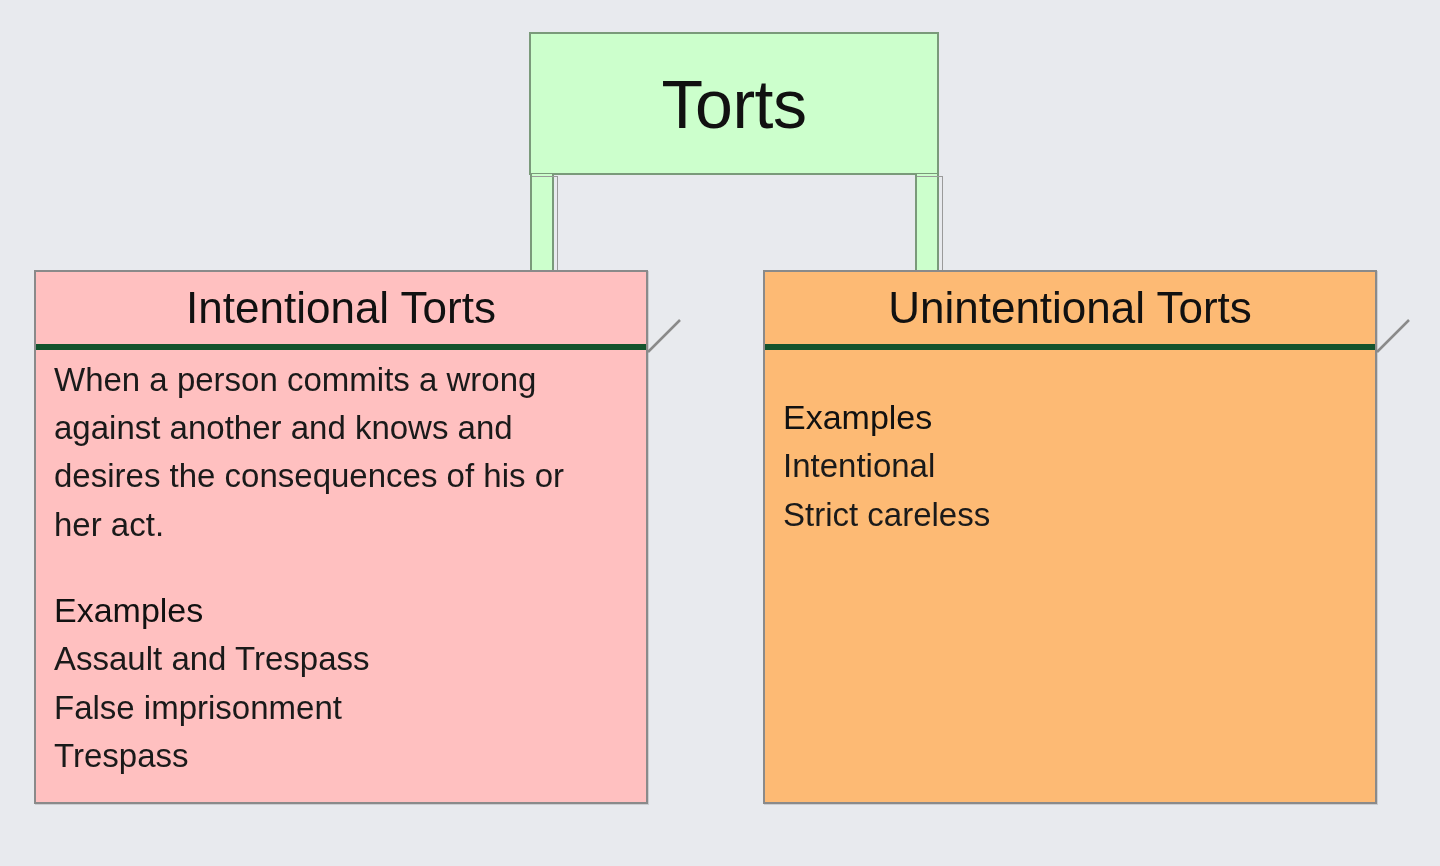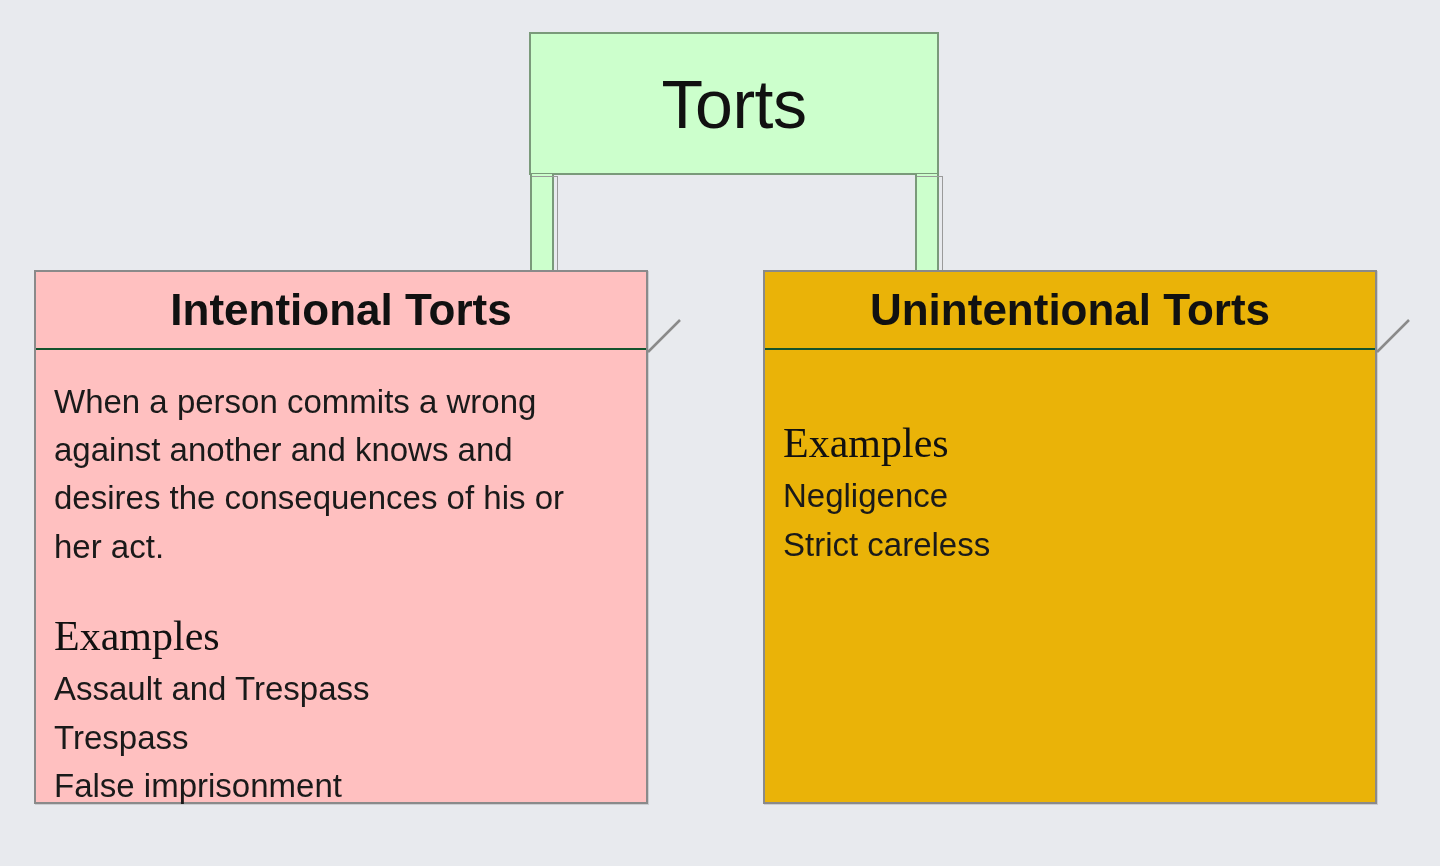--- a/index.html
+++ b/index.html
@@ -80,65 +80,63 @@
   .note-box {
     position: absolute;
     top: 270px;
     width: 614px;
     height: 534px;
     border: 2px solid #8a8a8a;
     box-sizing: border-box;
     box-shadow: 1px 1px 0 rgba(0,0,0,0.12);
   }
   .note-box.left  { left: 22px;  background: #ffc0c0; }
-  .note-box.right { left: 751px; background: #eab308; }
+  .note-box.right { left: 751px; background: #fdba74; }
 
   .note-header {
     height: 78px;
-    border-bottom: 2px solid #14532d;
+    border-bottom: 6px solid #14532d;
     box-sizing: border-box;
     display: flex;
     align-items: center;
     justify-content: center;
-    font-weight: bold;
   }
   .note-title {
     font-size: 44px;
     line-height: 1;
     color: #111111;
     white-space: nowrap;
   }
 
   
   .fold-tick {
     position: absolute;
     top: 310px;
     width: 44px;
     height: 44px;
     pointer-events: none;
   }
   .fold-tick.left  { left: 634px; }
   .fold-tick.right { left: 1363px; }
 
   .note-body {
-    padding: 28px 18px 0 18px;
+    padding: 6px 18px 0 18px;
   }
   .note-desc {
     font-size: 33px;
     line-height: 1.46;
     color: #1a1a1a;
     margin: 0;
     max-width: 560px;
   }
   .examples-heading {
-    font-size: 42px;
+    font-size: 34px;
     line-height: 1;
     color: #111111;
     margin: 44px 0 8px 0;
-    font-family: Liberation Serif, serif;
   }
   .examples-list {
     list-style: none;
     margin: 0;
     padding: 0;
   }
   .examples-list li {
     font-size: 33px;
     line-height: 1.48;
     color: #1a1a1a;
@@ -163,38 +161,38 @@
 
   <div class="note-box left">
     <div class="note-header">
       <span class="note-title">Intentional Torts</span>
     </div>
     <div class="note-body">
       <p class="note-desc">When a person commits a wrong against another and knows and desires the consequences of his or her act.</p>
       <div class="examples-heading">Examples</div>
       <ul class="examples-list">
         <li>Assault and Trespass</li>
+        <li>False imprisonment</li>
         <li>Trespass</li>
-        <li>False imprisonment</li>
       </ul>
     </div>
   </div>
 
   <svg class="fold-tick left" viewBox="0 0 44 44">
     <line x1="2" y1="42" x2="34" y2="10" stroke="#8a8a8a" stroke-width="2.5"></line>
   </svg>
 
   <div class="note-box right">
     <div class="note-header">
       <span class="note-title">Unintentional Torts</span>
     </div>
     <div class="note-body">
       <div class="examples-heading">Examples</div>
       <ul class="examples-list">
-        <li>Negligence</li>
+        <li>Intentional</li>
         <li>Strict careless</li>
       </ul>
     </div>
   </div>
 
   <svg class="fold-tick right" viewBox="0 0 44 44">
     <line x1="2" y1="42" x2="34" y2="10" stroke="#8a8a8a" stroke-width="2.5"></line>
   </svg>
 
 </div>

